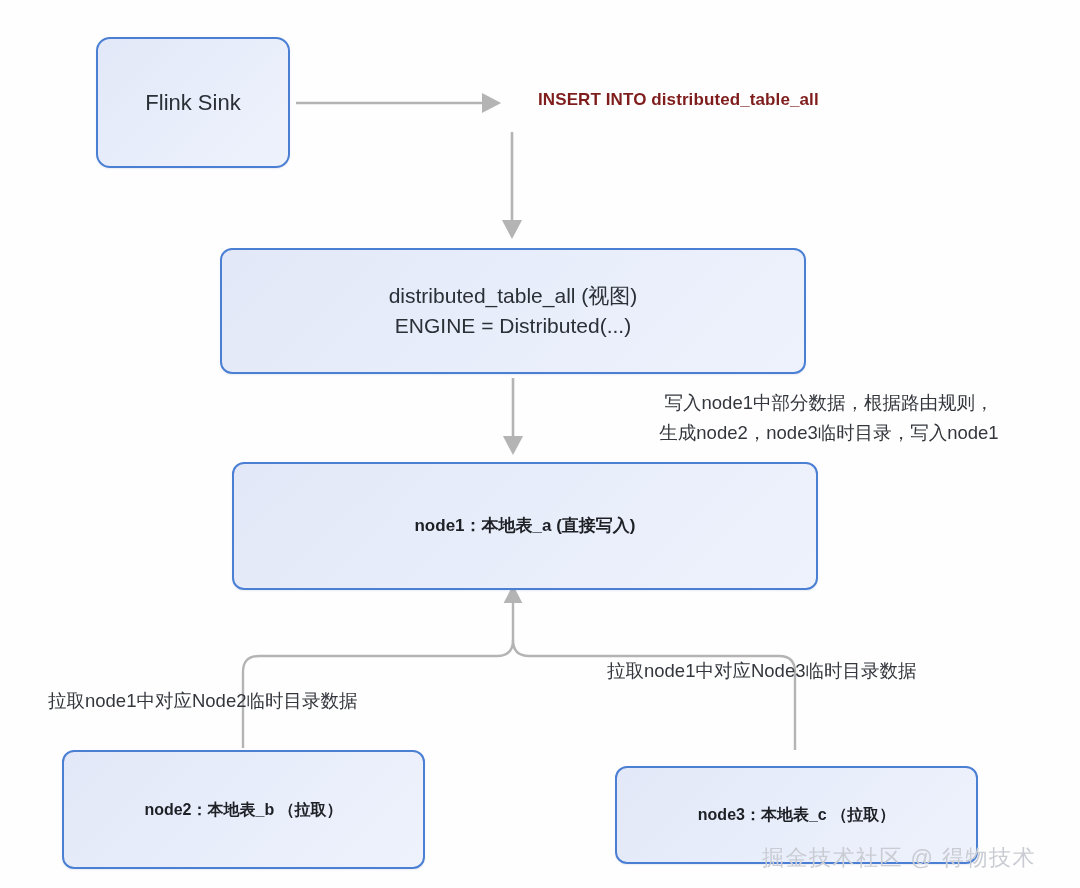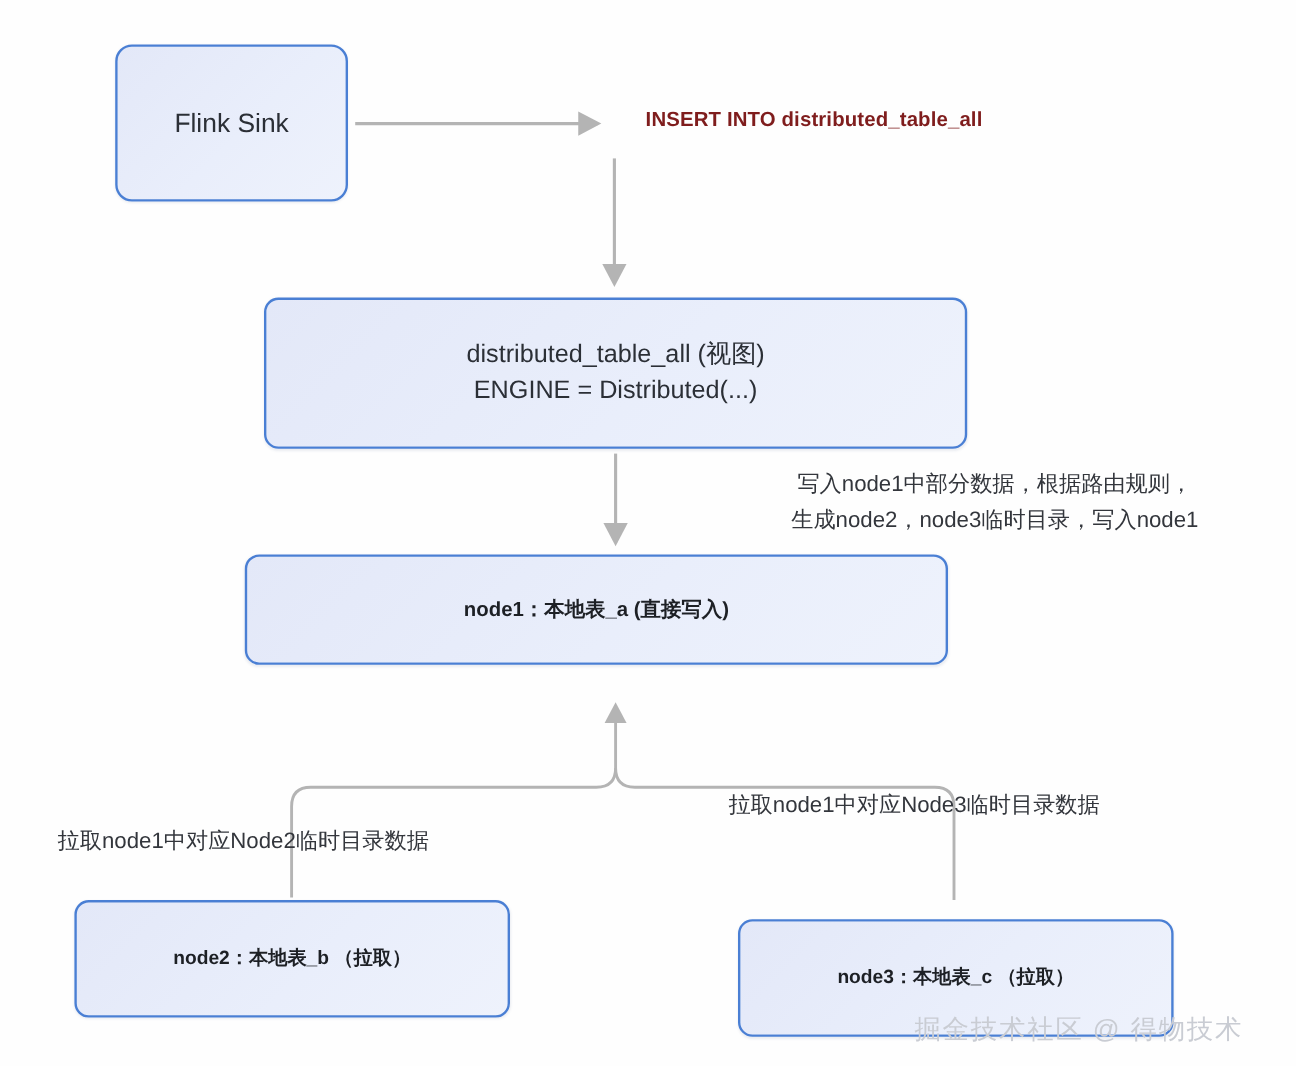--- a/index.html
+++ b/index.html
@@ -44,28 +44,28 @@
   }
 
   #dist-table {
     left: 220px; top: 248px; width: 586px; height: 126px;
   }
   #dist-table .node-label {
     font-size: 21px; font-weight: 400; color: #2b2f36;
   }
 
   #node1-box {
-    left: 204px; top: 462px; width: 586px; height: 92px;
+    left: 232px; top: 462px; width: 586px; height: 128px;
   }
   #node1-box .node-label {
     font-size: 17px; font-weight: bold; color: #1d2025;
   }
 
   #node2-box {
-    left: 62px; top: 750px; width: 363px; height: 98px;
+    left: 62px; top: 750px; width: 363px; height: 119px;
   }
   #node3-box {
     left: 615px; top: 752px; width: 363px; height: 98px; margin-top: 14px;
   }
   #node2-box .node-label, #node3-box .node-label {
     font-size: 16px; font-weight: bold; color: #1d2025;
   }
 
   
   .free-text {

